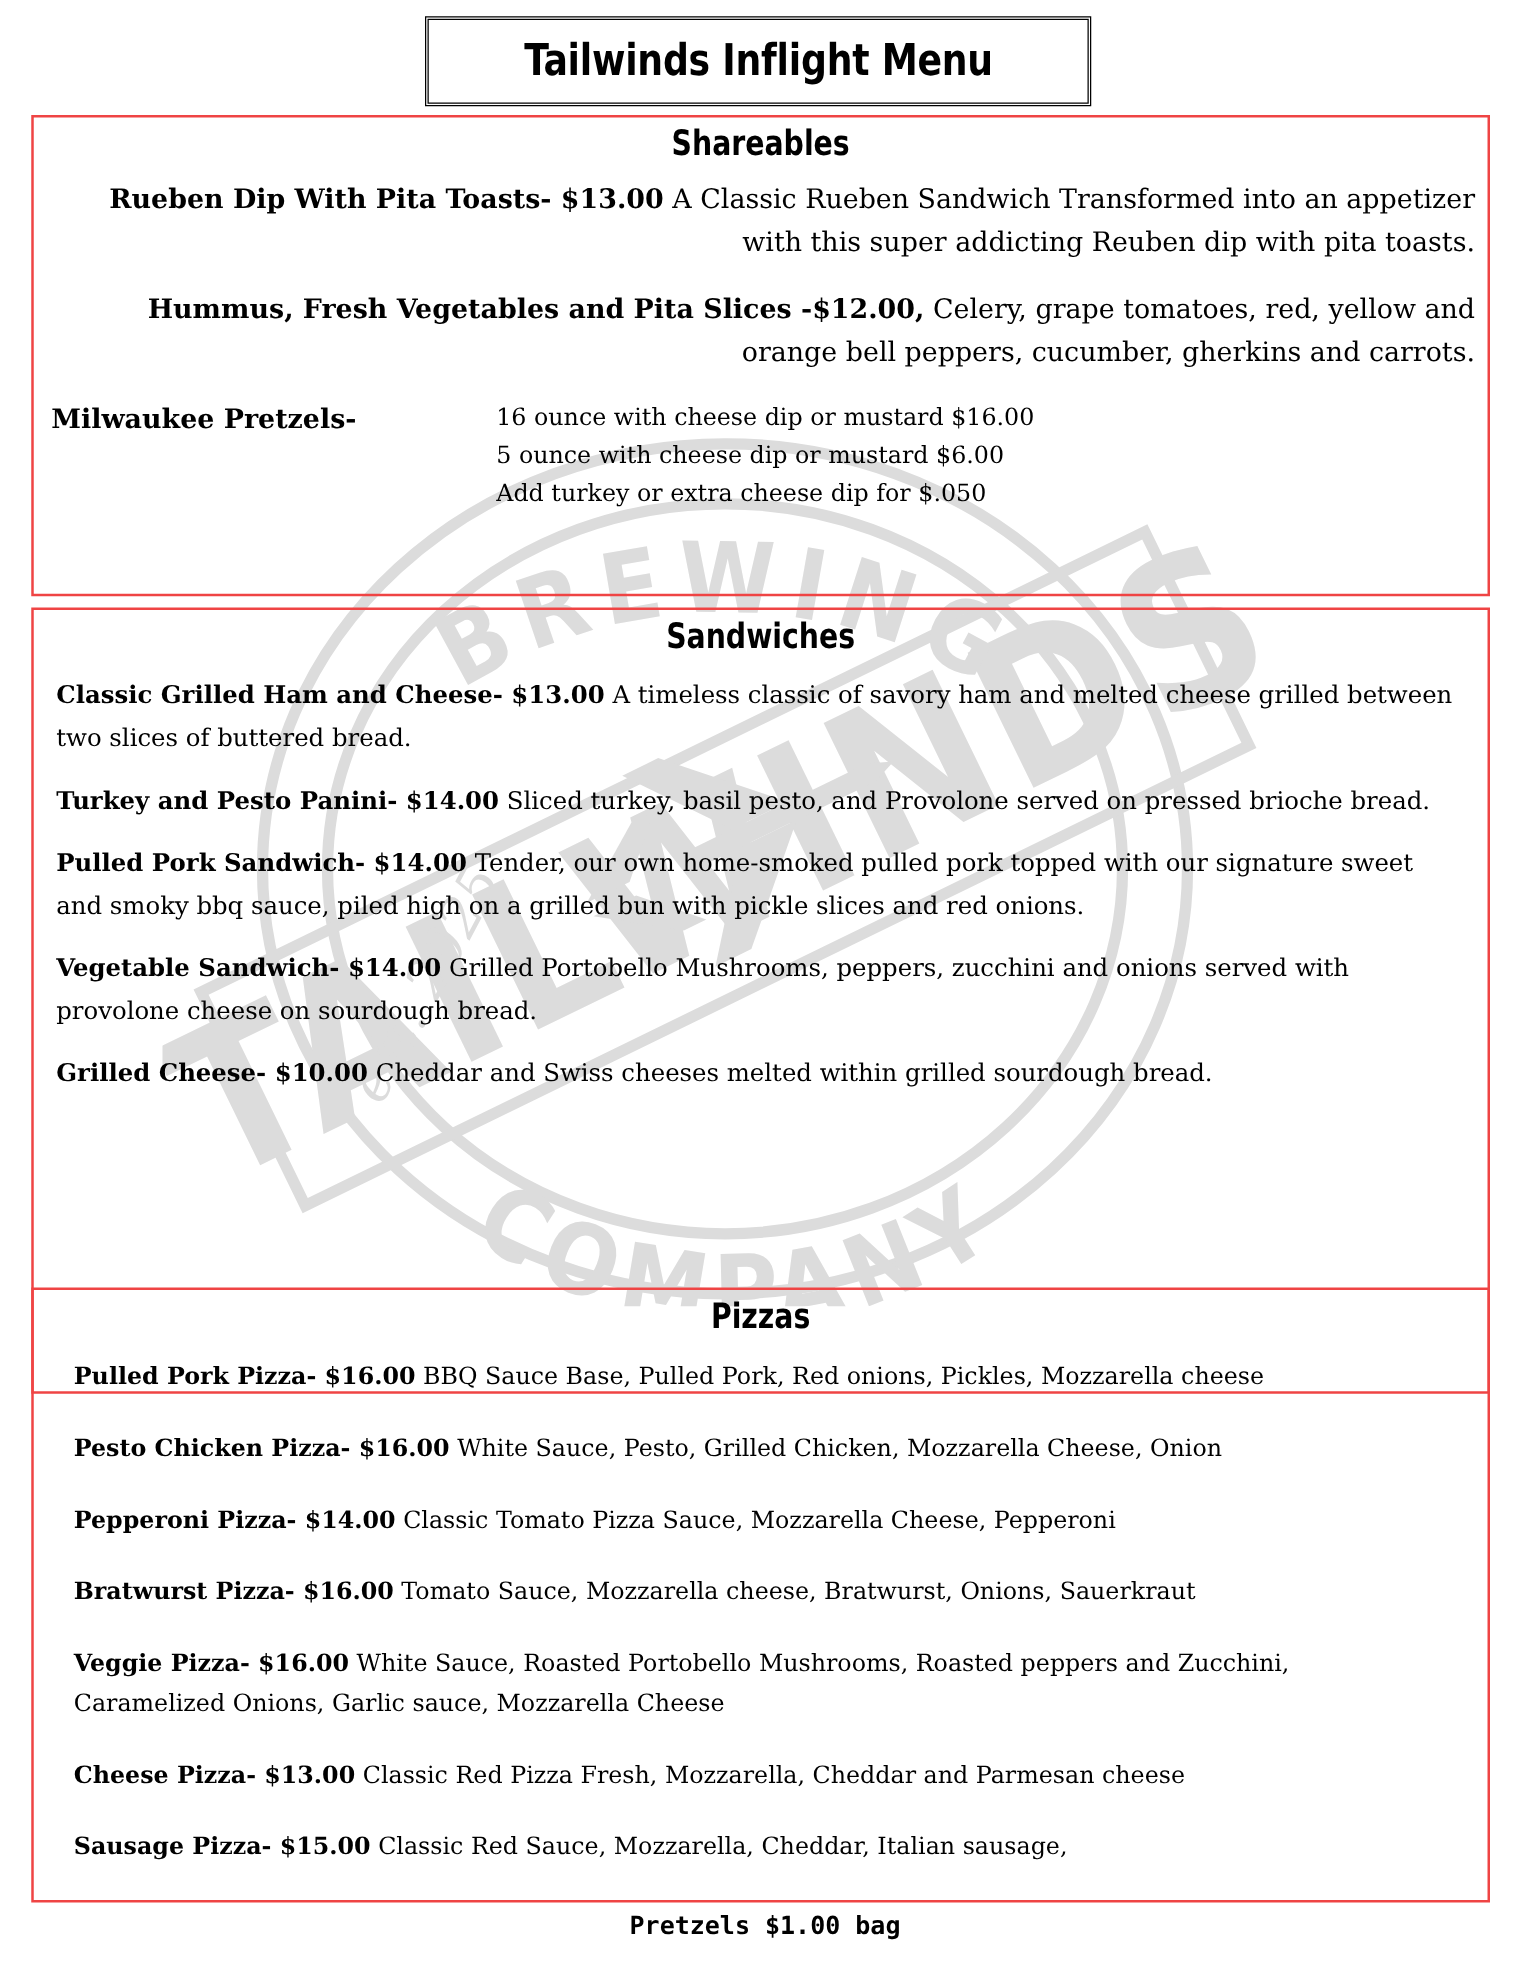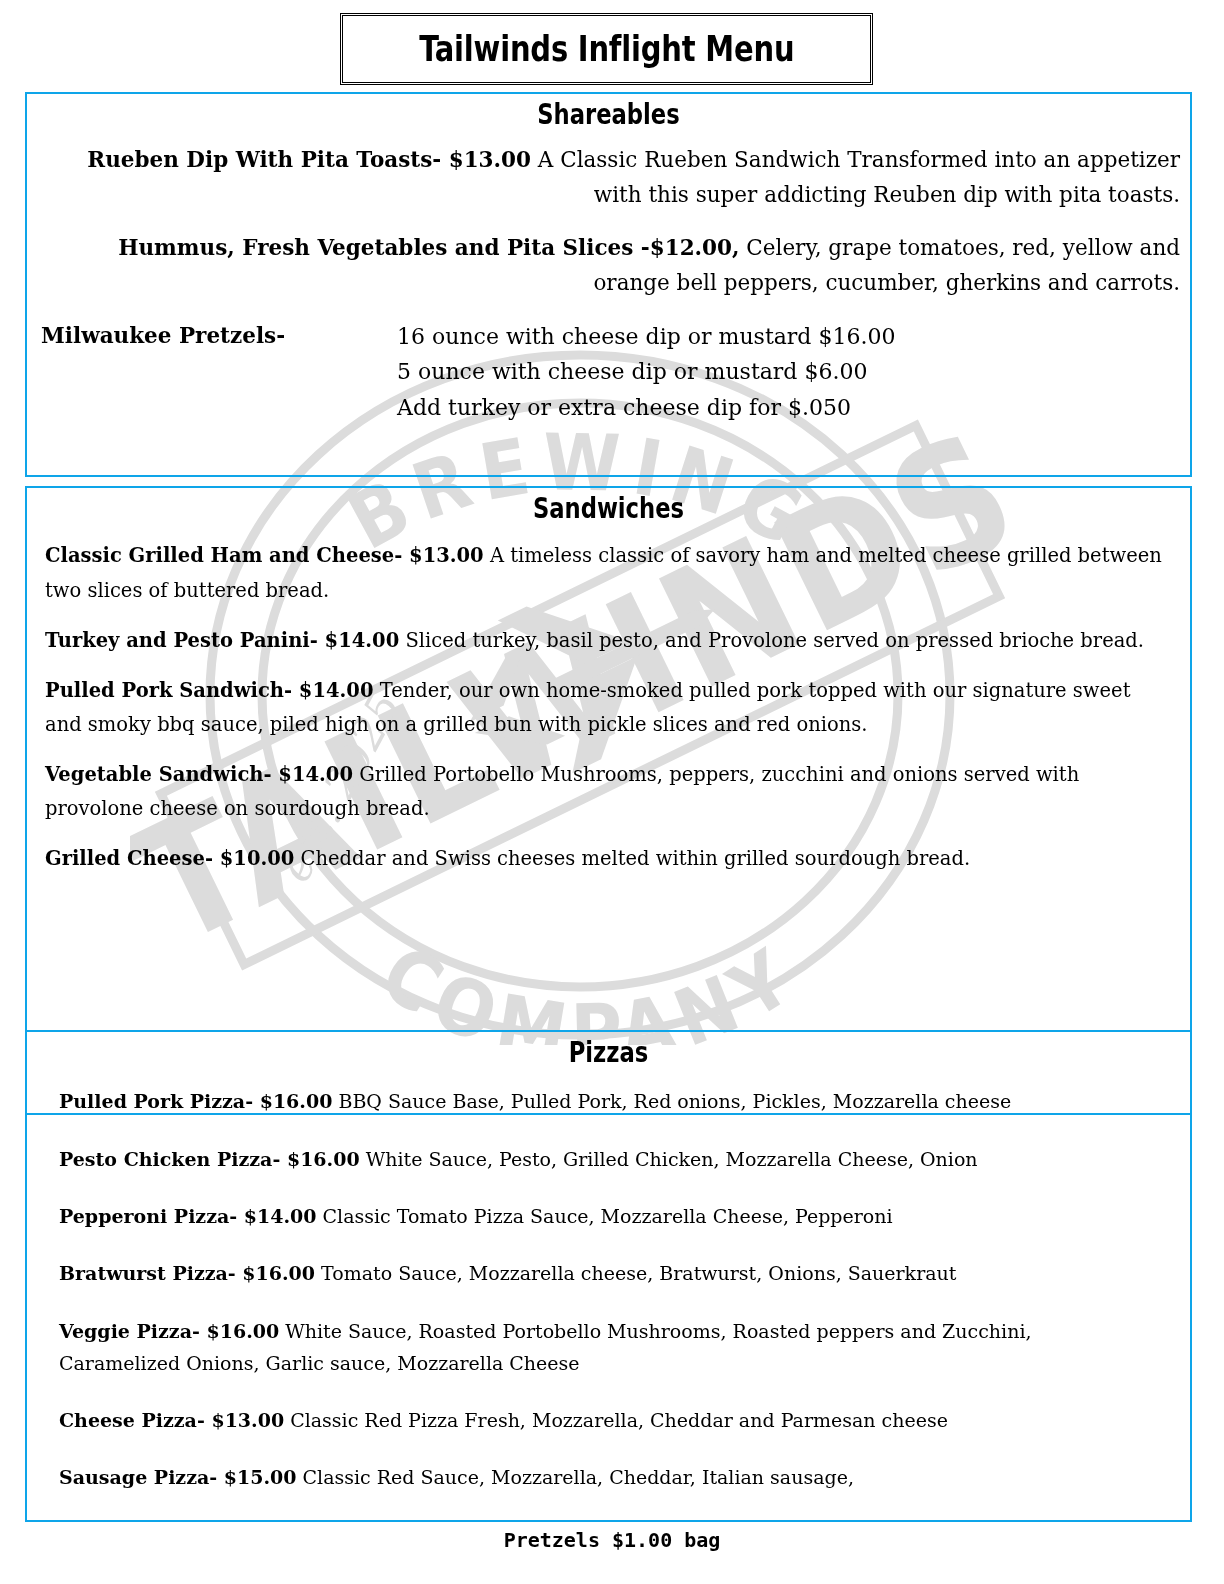--- a/index.html
+++ b/index.html
@@ -59,21 +59,21 @@
     transform: scaleX(0.92);
     white-space: nowrap;
     line-height: 1;
   }
 
   
   .section {
     position: absolute;
     left: 25px;
     width: 1167px;
-    border: 2px solid #0ea5e9;
+    border: 2px solid #ef4444;
     box-sizing: border-box;
     background: transparent;
   }
   #sec-shareables { top: 92px;  height: 385px; }
   #sec-sandwiches { top: 486px; height: 629px; }
   #sec-pizzas     { top: 1030px; height: 492px; }
 
   .section-title {
     text-align: center;
     font-family: "DejaVu Sans Condensed", "Liberation Sans Narrow", "Liberation Sans", sans-serif;
@@ -112,21 +112,21 @@
     font-weight: bold;
     font-size: 21.5px;
     line-height: 1.62;
     width: 360px;
     flex: 0 0 360px;
     padding-left: 4px;
     box-sizing: border-box;
   }
   .pretzel-options {
     font-family: "DejaVu Serif", serif;
-    font-size: 22px;
+    font-size: 19px;
     line-height: 1.62;
   }
   .pretzel-options div { white-space: nowrap; }
 
   
   #sec-sandwiches .items { padding: 0 18px; margin-top: 16px; }
   #sec-sandwiches .entry { font-size: 19.5px; line-height: 1.75; margin-bottom: 16px; }
 
   
   #sec-pizzas .items { padding: 0 32px; margin-top: 18px; }

